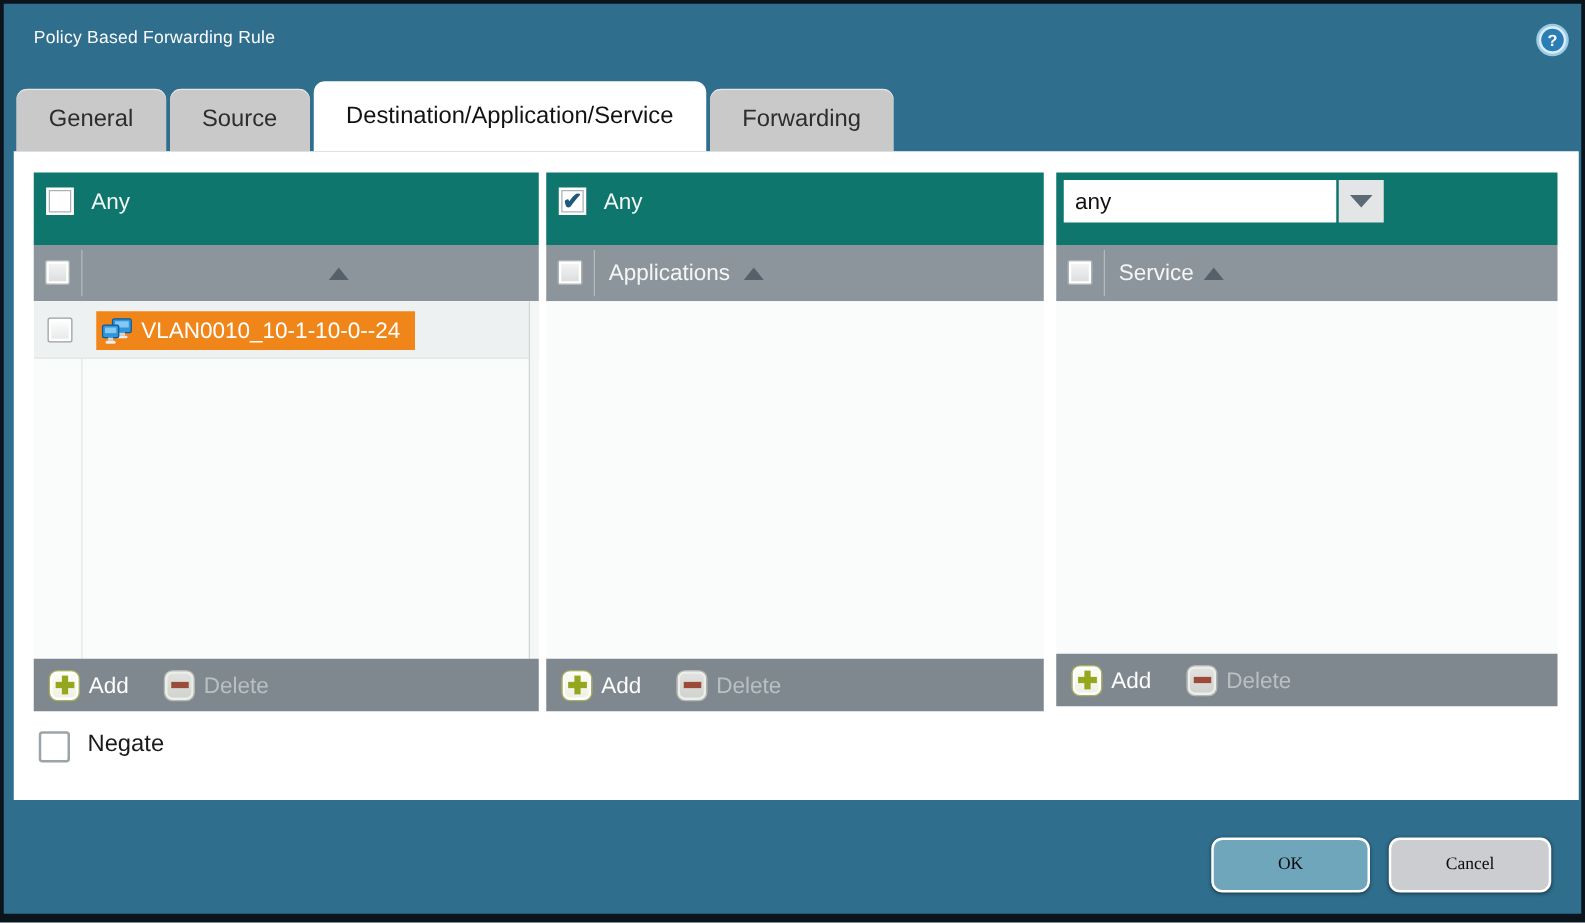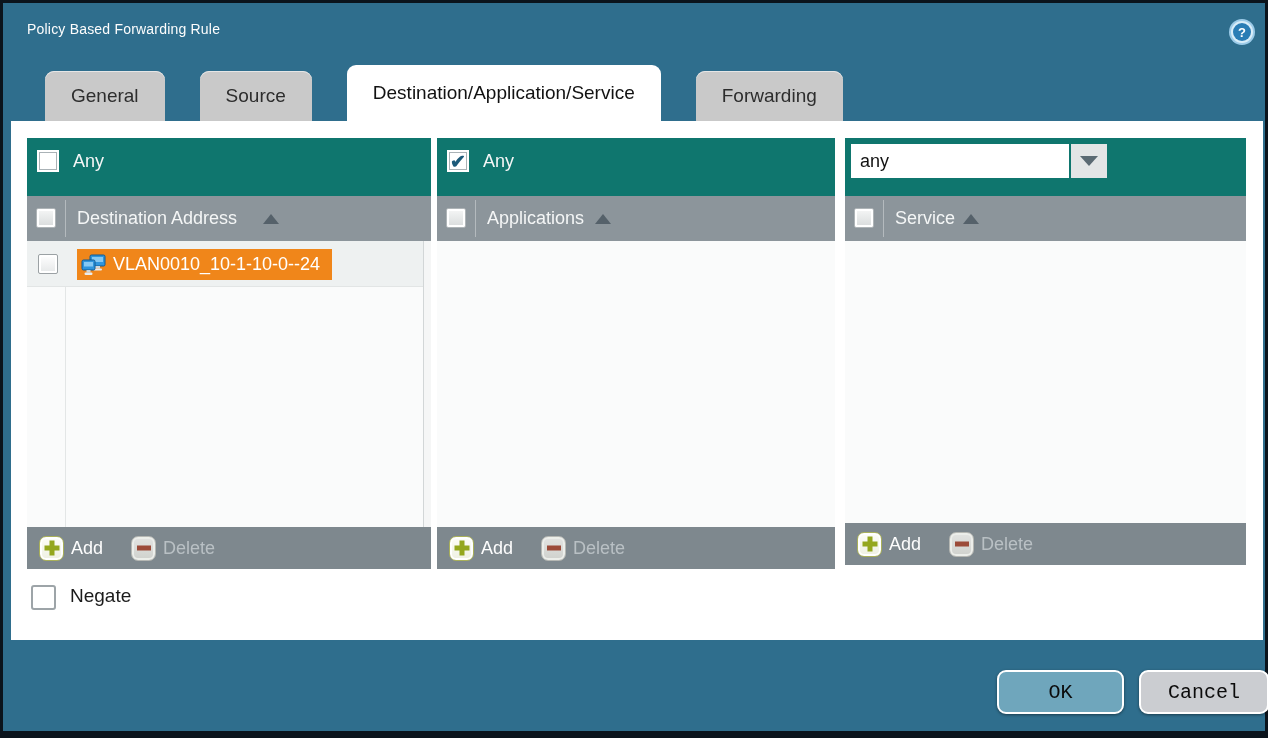--- a/index.html
+++ b/index.html
@@ -10,21 +10,21 @@
   .dialog { position:absolute; left:3px; top:3px; right:3px; bottom:7px; background:#2F6E8D; }
 
   .title { position:absolute; left:24px; top:18px; font-size:14px; color:#FDFDFD; letter-spacing:.2px; }
 
   .help { position:absolute; left:1225px; top:15px; width:28px; height:28px; cursor:pointer; }
 
   
   .tabs { position:absolute; left:10px; top:62px; height:56px; display:flex; align-items:flex-end; }
   .tab { background:#C9C9C9; color:#2D2D2D; font-size:19px; height:50px; line-height:50px;
          padding:0 26px; border-radius:9px 9px 0 0; margin-right:3px; white-space:nowrap; cursor:pointer;
-         box-shadow:inset 0 1px 0 #e6e6e6;margin-left:32px; }
+         box-shadow:inset 0 1px 0 #e6e6e6; }
   .tab.active { background:#FFFFFF; color:#121212; height:56px; line-height:56px; box-shadow:none; }
 
   
   .content { position:absolute; left:8px; top:118px; width:1252px; height:519px; background:#FFFFFF; }
 
   .col { position:absolute; top:17px; height:431px; display:flex; flex-direction:column;
          border:1px solid #6b747a; border:none; }
   .col-dest { left:16px;  width:404px; }
   .col-apps { left:426px; width:398px; }
   .col-svc  { left:834px; width:401px; height:427px; }
@@ -93,22 +93,22 @@
   .tri-down { width:0; height:0; border-left:9px solid transparent; border-right:9px solid transparent;
               border-top:10px solid #5B6A73; }
 
   
   .negate { position:absolute; left:20px; top:464px; height:28px; display:flex; }
   .negate-cb { width:25px; height:25px; background:#fff; border:2px solid #9DA4A8; border-radius:3px; cursor:pointer; }
   .negate-lbl { margin-left:14px; font-size:19px; color:#1A1A1A; }
 
   
   .action-btn { position:absolute; top:667px; height:44px; border:2px solid #FFFFFF; border-radius:9px;
-                font-family:Liberation Mono, monospace; font-size:20px; color:#0B0B0B; cursor:pointer;
-                box-shadow:0 1px 3px rgba(0,0,0,.45);margin-left:28px; }
+                font-family:Liberation Serif, serif; font-size:14px; color:#0B0B0B; cursor:pointer;
+                box-shadow:0 1px 3px rgba(0,0,0,.45); }
   .ok-btn { left:966px; width:127px; background:#6FA6BC; }
   .cancel-btn { left:1108px; width:130px; background:#CBCDD1; }
 </style>
 </head>
 <body>
 
 <div class="screen">
   <div class="dialog">
 
     <div class="title">Policy Based Forwarding Rule</div>
@@ -132,21 +132,20 @@
     <div class="content">
 
       <section class="col col-dest">
         <div class="col-any">
           <span class="cb cb-any"></span>
           <span class="any-label">Any</span>
         </div>
         <div class="col-sub">
           <span class="cb cb-sub"></span>
           <span class="vdivider"></span>
-          <span class="sub-label">Destination Address</span>
           <span class="sort-icon" style="left:236px"></span>
         </div>
         <div class="col-list">
           <span class="list-divider"></span>
           <div class="row">
             <span class="cb cb-row"></span>
             <span class="chip">
               <svg width="26" height="22" viewBox="0 0 26 22">
                 <rect x="9" y="1" width="15" height="11" rx="1.5" fill="#2f95dc" stroke="#0e5a95"></rect>
                 <rect x="11" y="3" width="11" height="5" fill="#85c8f2"></rect>

